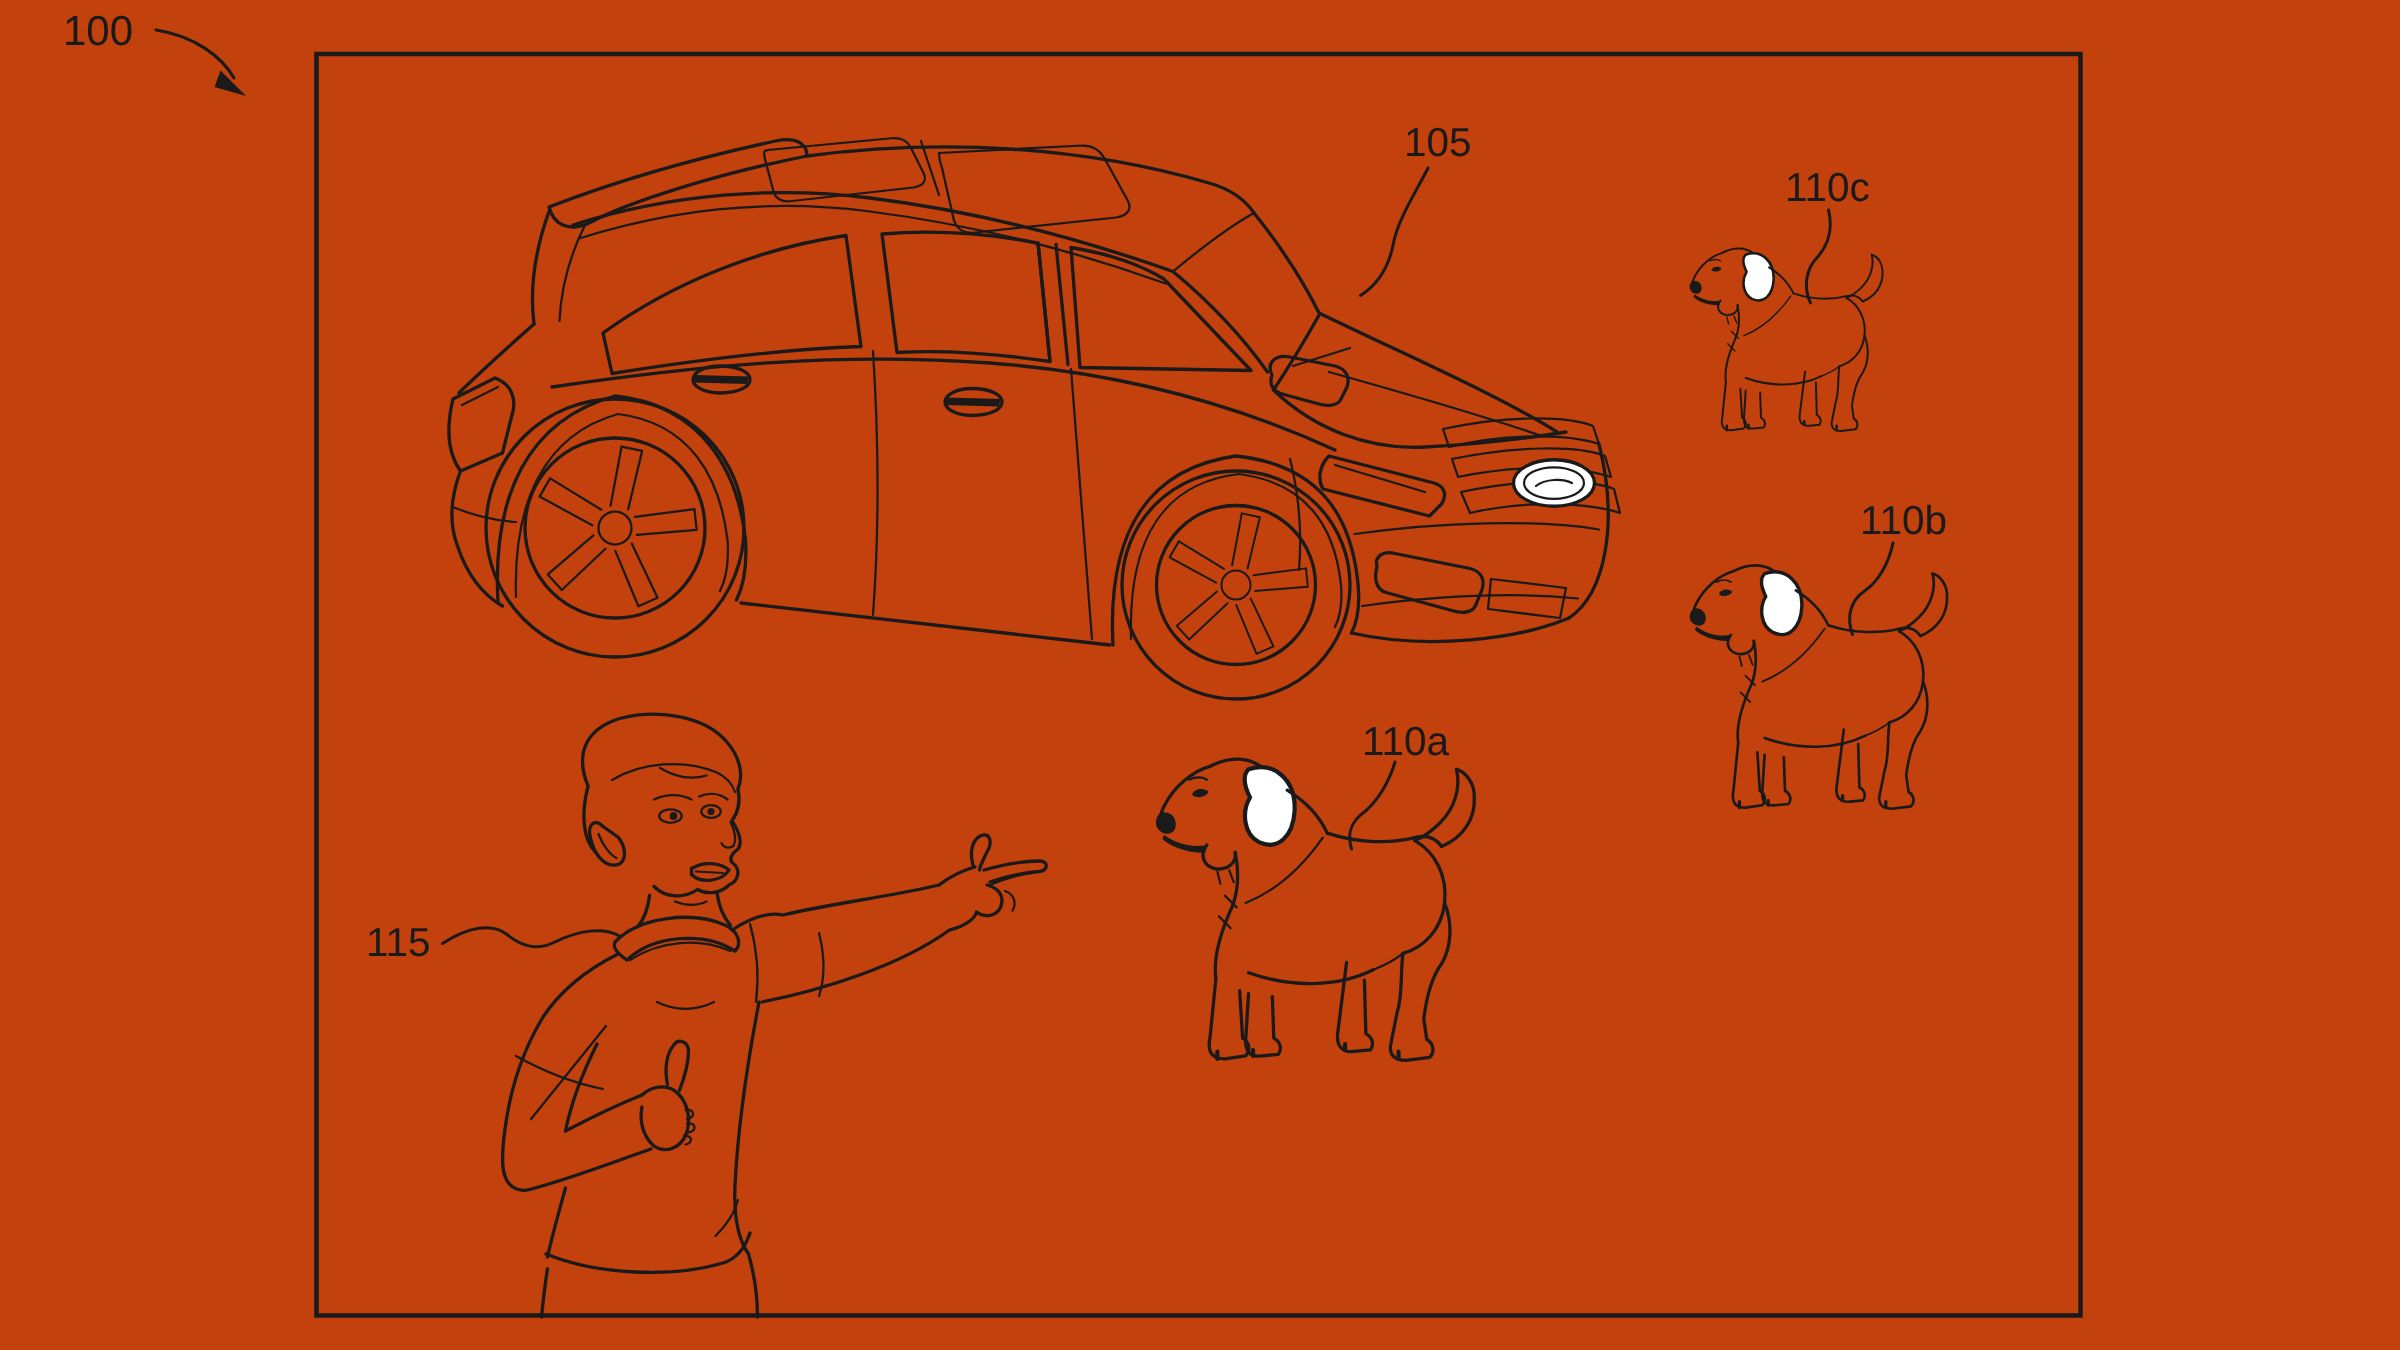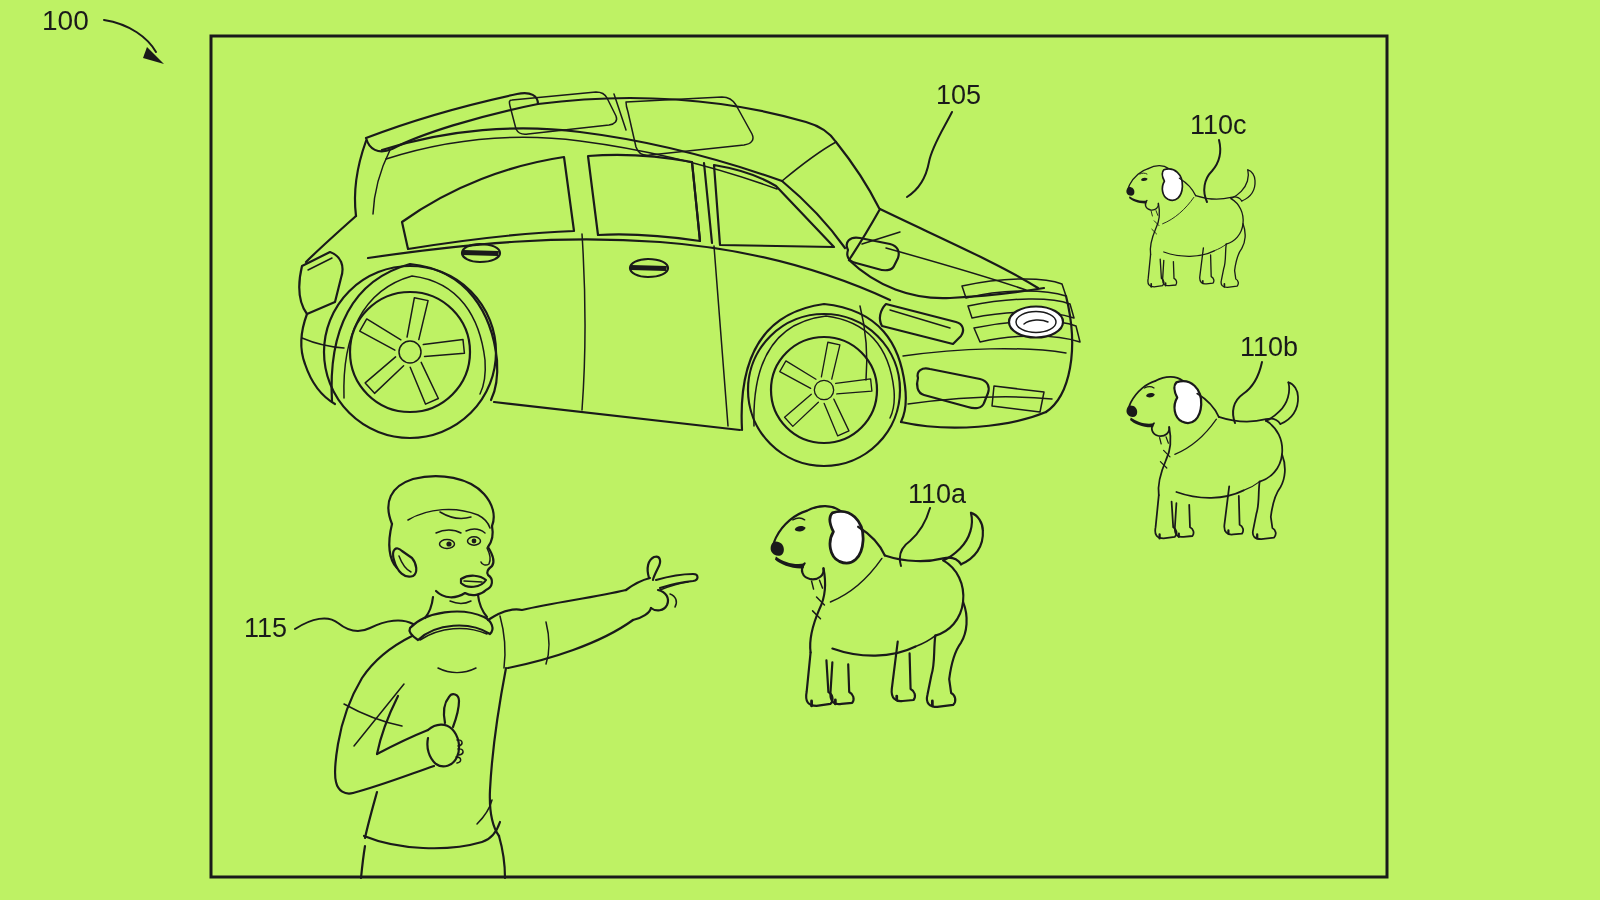--- a/index.html
+++ b/index.html
@@ -1,16 +1,16 @@
 <!DOCTYPE html>
 <html><head>
 <meta charset="utf-8">
 <style>
   html,body{margin:0;padding:0;background:#ffffff;}
-  .page{position:relative;width:1600px;height:900px;background:#bef264;overflow:hidden;
+  .page{position:relative;width:1600px;height:900px;background:#c2410c;overflow:hidden;
         font-family:"Liberation Sans",sans-serif;}
   svg{position:absolute;left:0;top:0;}
   .ln{fill:none;stroke:#1a1a1a;stroke-width:2.2;stroke-linecap:round;stroke-linejoin:round;}
   .ln-thin{fill:none;stroke:#1a1a1a;stroke-width:1.5;stroke-linecap:round;stroke-linejoin:round;}
   .ln-thick{fill:none;stroke:#1a1a1a;stroke-width:2.8;stroke-linecap:round;stroke-linejoin:round;}
   .ink{fill:#1a1a1a;stroke:none;}
   .white{fill:#ffffff;}
   .callout{font-family:"Liberation Sans",sans-serif;font-size:27px;fill:#1a1a1a;}
   .refnum{font-family:"Liberation Sans",sans-serif;font-size:28px;fill:#1a1a1a;}
   .leader{fill:none;stroke:#1a1a1a;stroke-width:2;stroke-linecap:round;}

